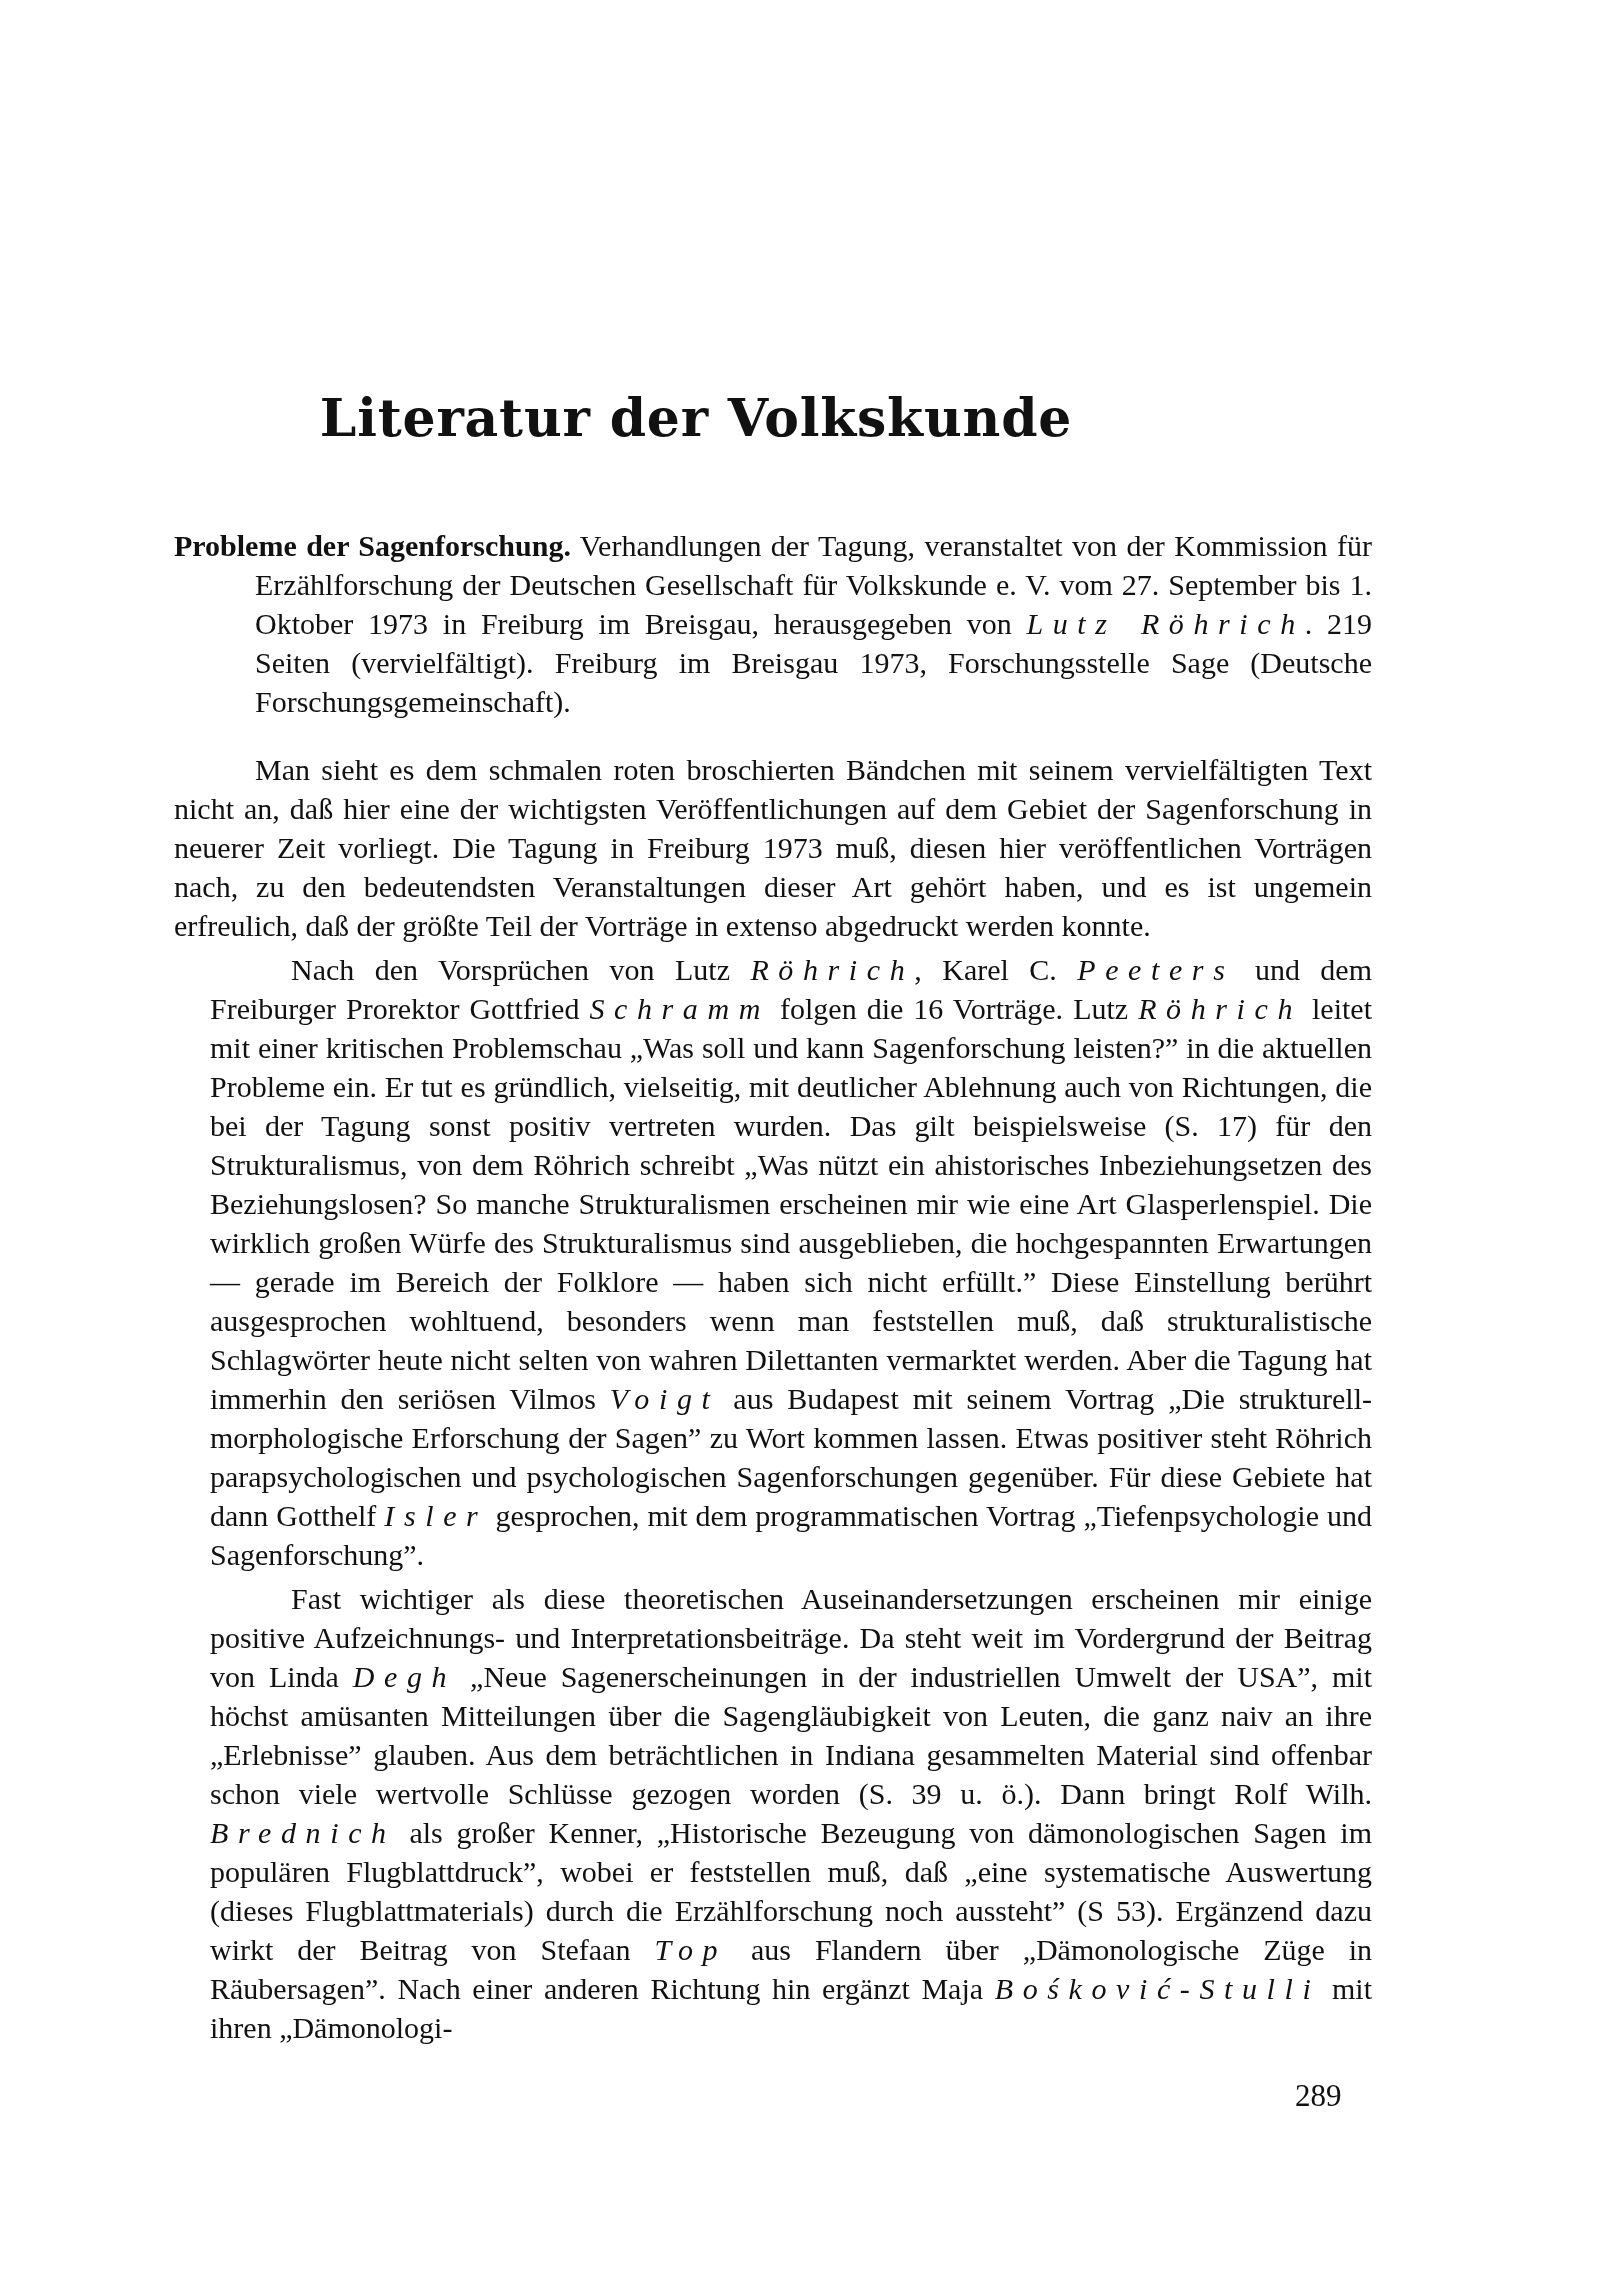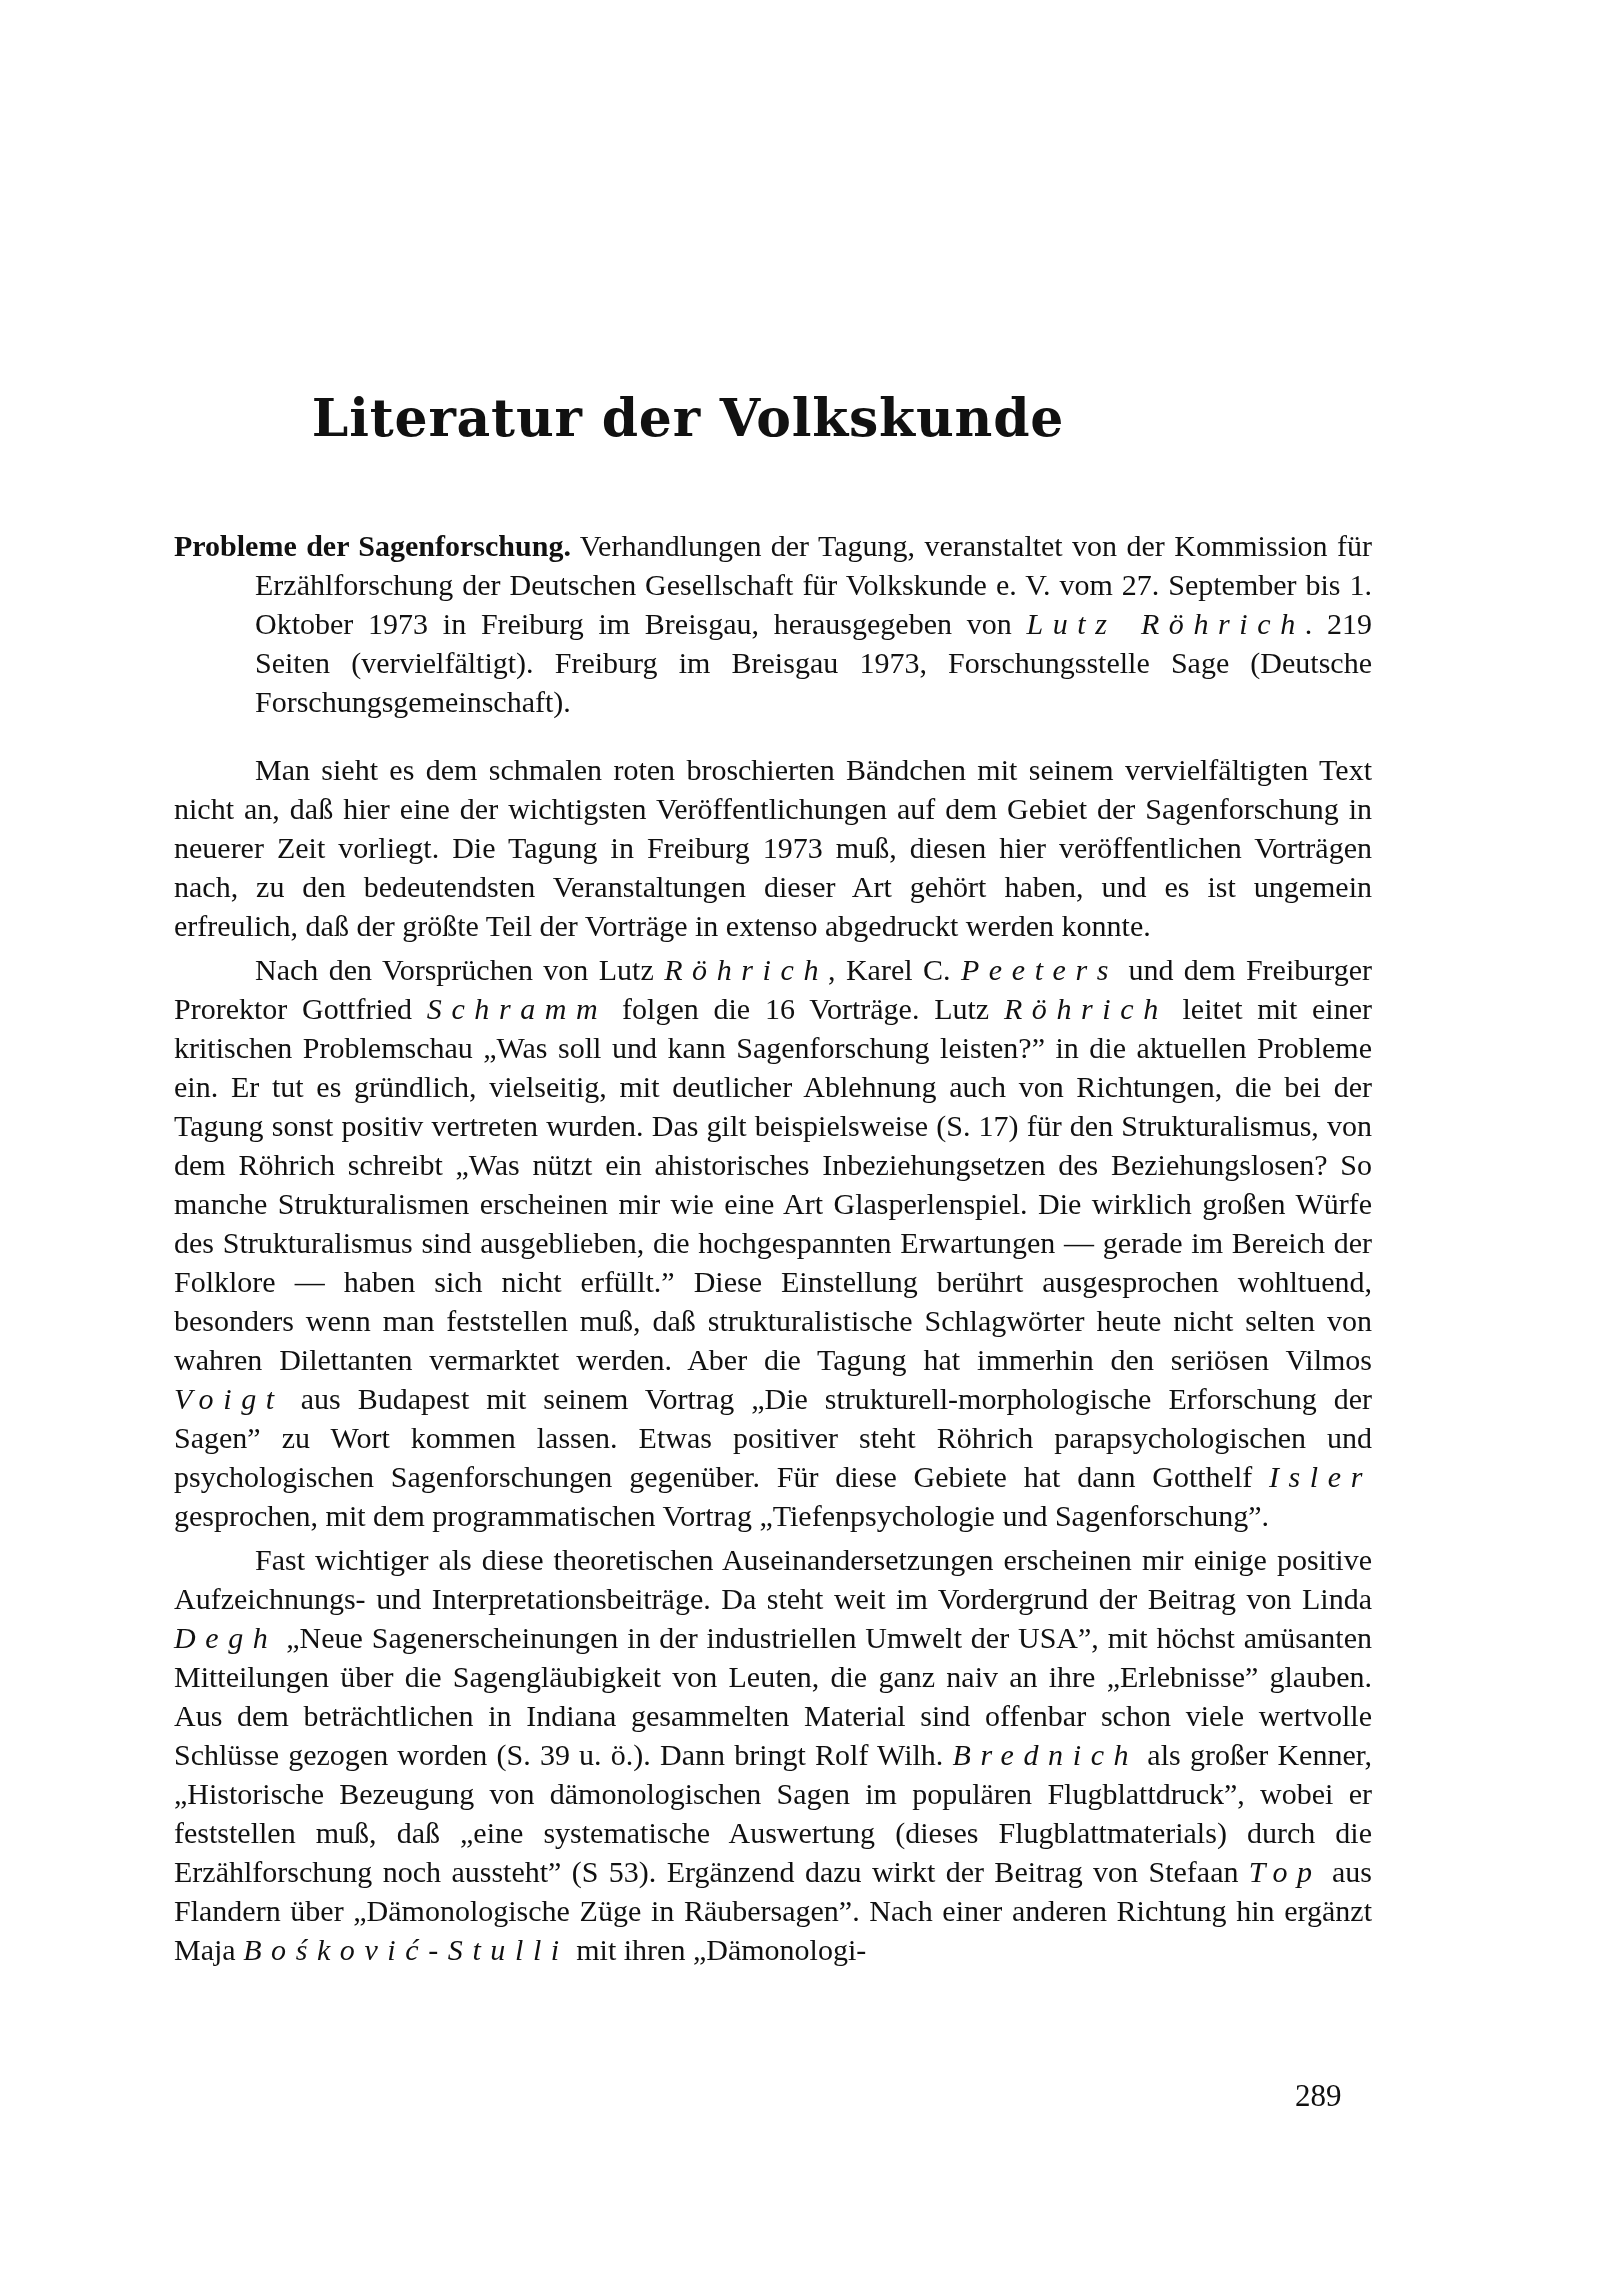--- a/index.html
+++ b/index.html
@@ -11,21 +11,21 @@
       width: 1618px;
       height: 2295px;
       position: relative;
       overflow: hidden;
       font-family: "Liberation Serif", "DejaVu Serif", serif;
       color: #111111;
     }
     .page-title {
       position: absolute;
       top: 387px;
-      left: 8px;
+      left: 16px;
       width: 1360px;
       text-align: center;
       font-family: "DejaVu Serif", "Liberation Serif", serif;
       font-weight: bold;
       font-size: 52px;
       letter-spacing: 0.8px;
       color: #111111;
     }
     .content {
       position: absolute;
@@ -48,20 +48,21 @@
     .spaced {
       letter-spacing: 0.32em;
       font-style: italic;
     }
     .para {
       margin: 0;
       text-indent: 81px;
     }
     .para.gap {
       margin-top: 4.9px;
+      margin-left: 36px;
     }
     .page-number {
       position: absolute;
       top: 2078px;
       left: 1295px;
       width: 73px;
       text-align: left;
       font-size: 31px;
       color: #111111;
     }

